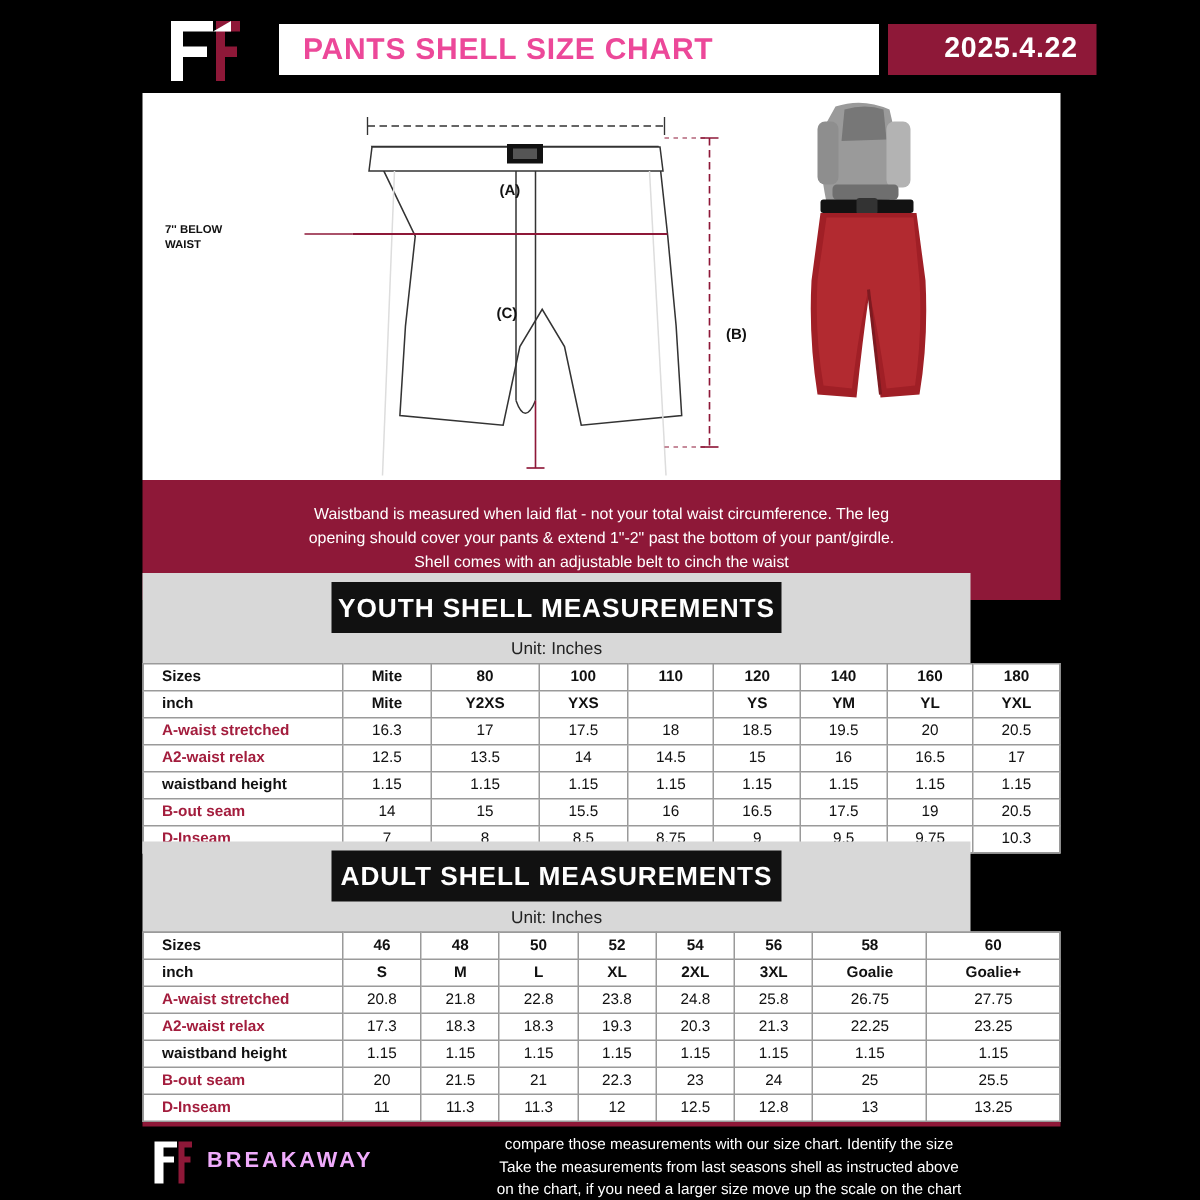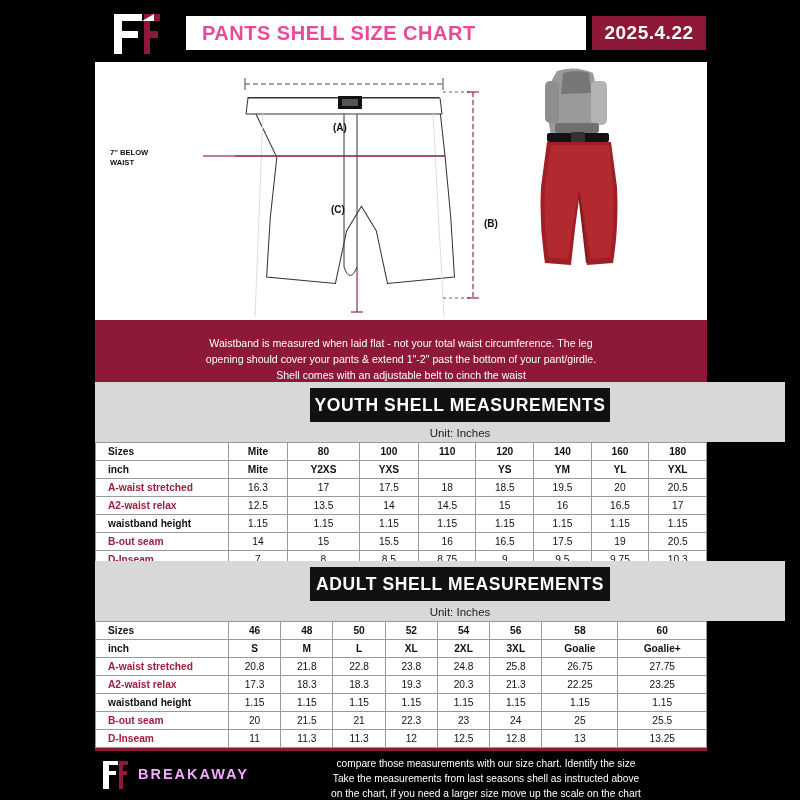--- a/index.html
+++ b/index.html
@@ -17,21 +17,21 @@
   .logo-b svg{display:block;}
   .title-box{
     position:absolute;left:186px;top:16px;width:400px;height:34px;
     background:#fff;display:flex;align-items:center;
   }
   .title-box span{
     color:#ec4899;font-size:20px;font-weight:bold;letter-spacing:.5px;padding-left:16px;
   }
   .date-box{
     position:absolute;left:592px;top:16px;width:114px;height:34px;
-    background:#8e1838;display:flex;align-items:center;justify-content:center;
+    background:#8e1838;display:flex;align-items:center;justify-content:center;padding-left:25px;
   }
   .date-box span{color:#fff;font-size:19px;font-weight:bold;letter-spacing:.5px;}
 
   
   .diagram{
     position:absolute;left:95px;top:62px;width:612px;height:258px;background:#fff;
     overflow:hidden;
   }
 
   
@@ -45,21 +45,21 @@
   
   .band{
     position:absolute;left:95px;top:320px;width:612px;height:80px;background:#8e1838;
     display:flex;align-items:center;justify-content:center;
   }
   .band p{
     margin:0;color:#fff;font-size:10.6px;line-height:1.5;text-align:center;width:584px;
   }
 
   
-  .sec-wrap{position:absolute;left:95px;width:650px;background:#d8d8d8;padding-left:40px;}
+  .sec-wrap{position:absolute;left:95px;width:552px;background:#d8d8d8;}
   .pill{
     margin:0 auto;width:300px;height:34px;background:#111;
     display:flex;align-items:center;justify-content:center;
   }
   .pill span{color:#fff;font-size:17.5px;font-weight:bold;letter-spacing:.6px;}
   .unit{
     text-align:center;font-size:11.5px;color:#222;padding:5px 0 4px;
   }
 
   

